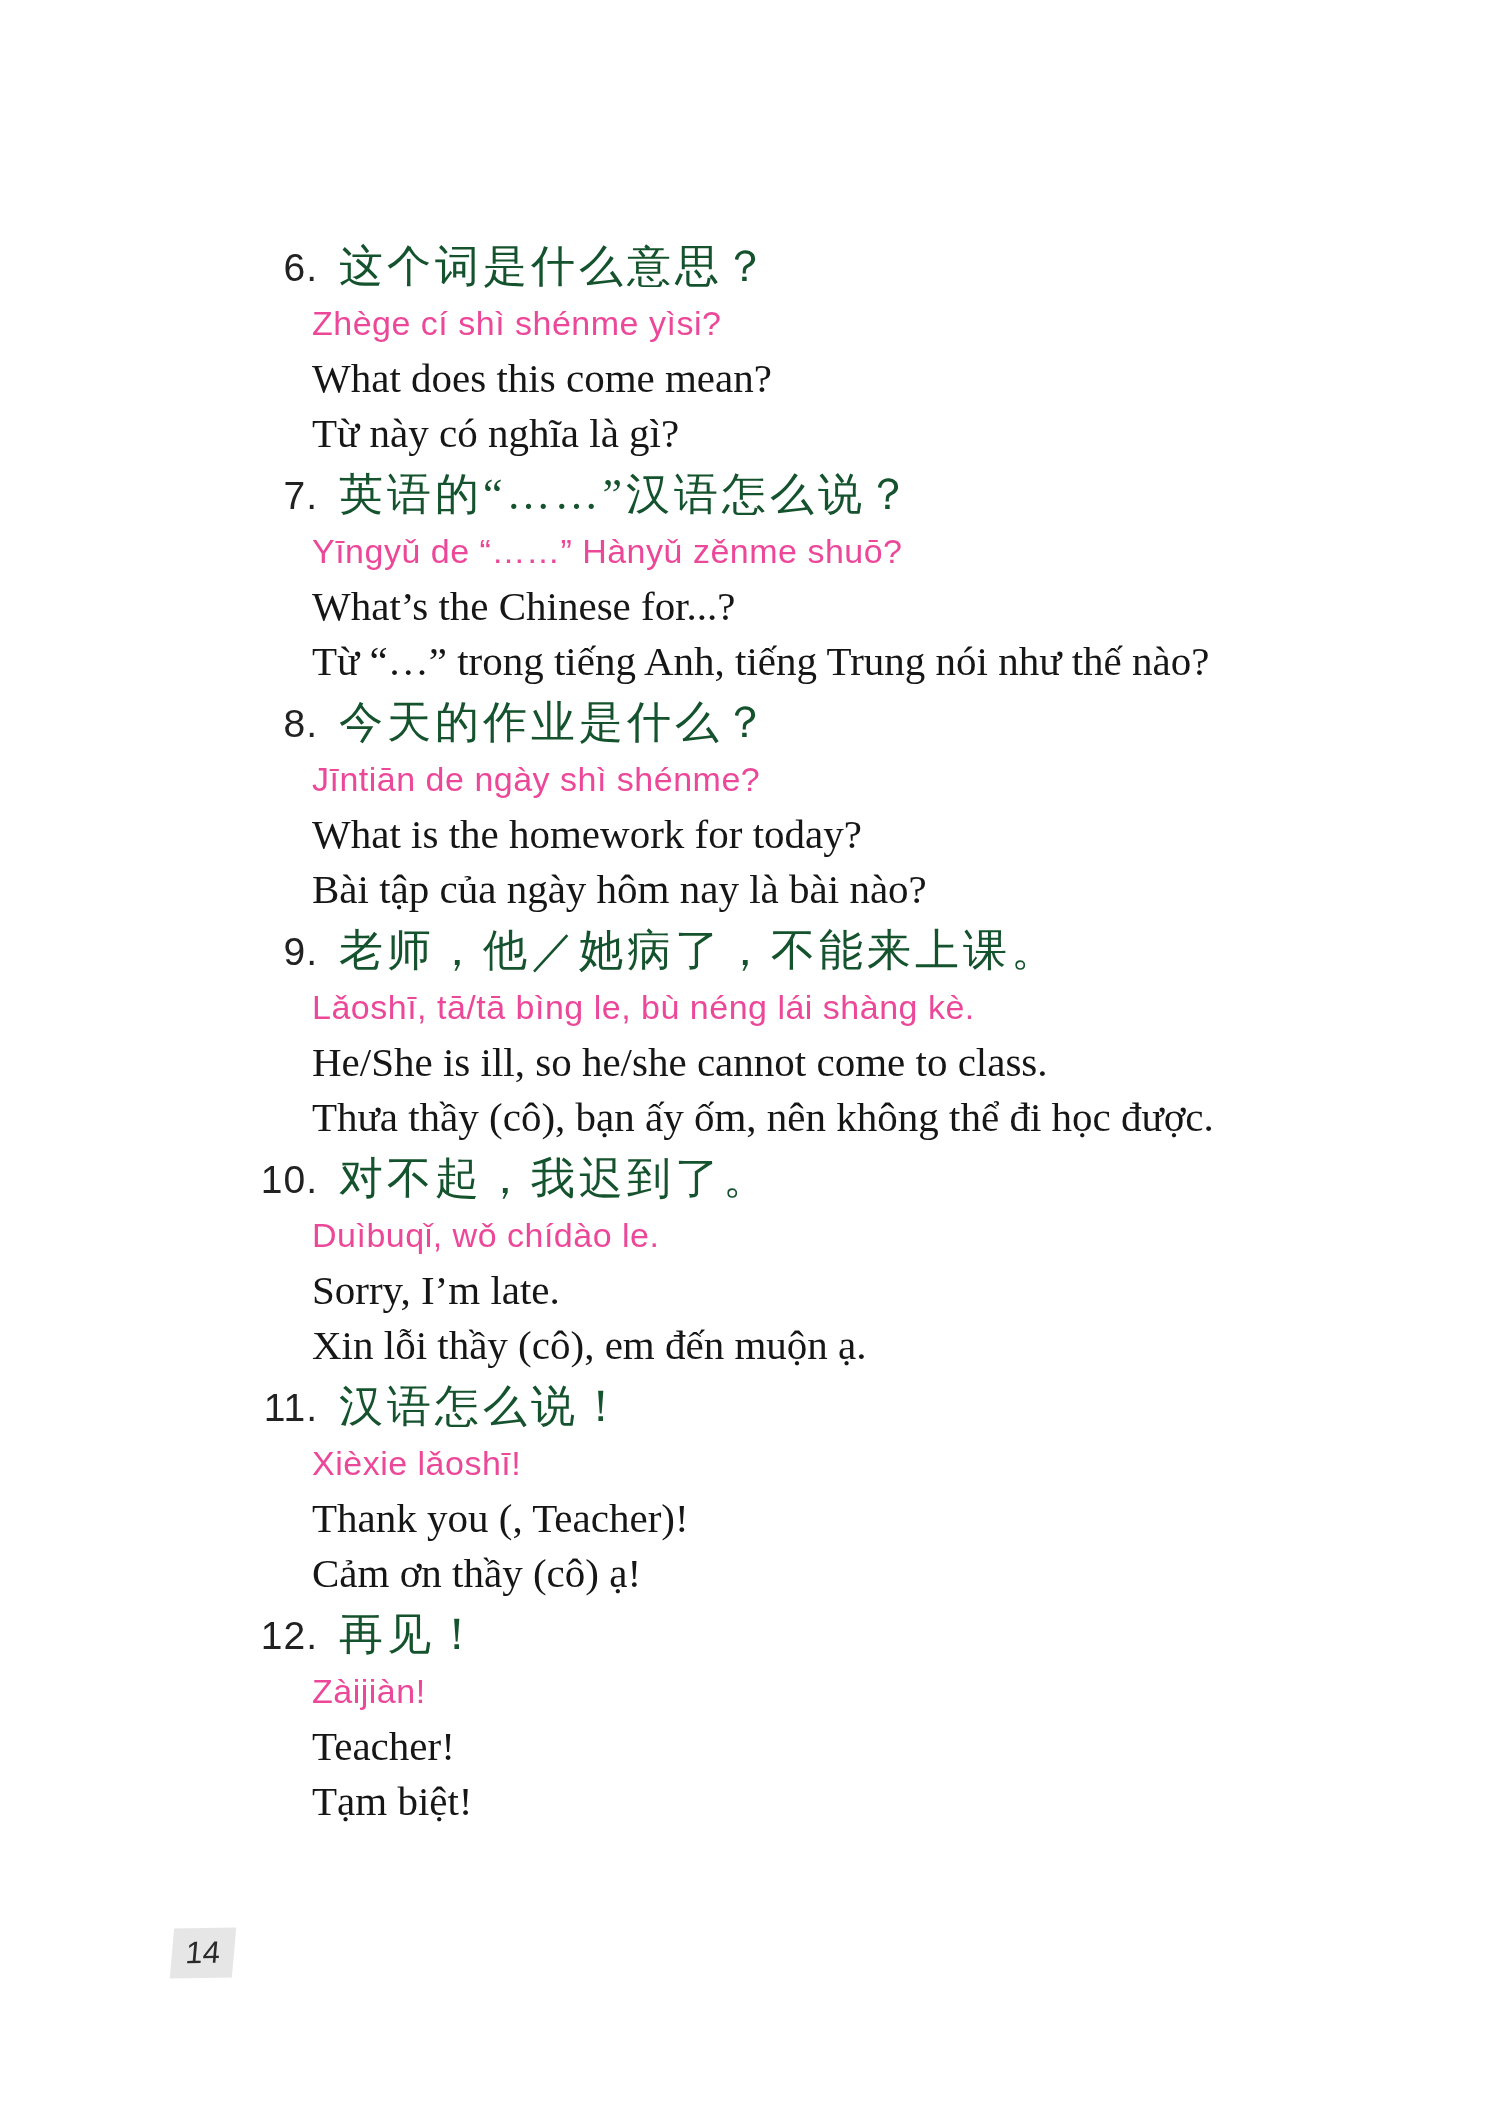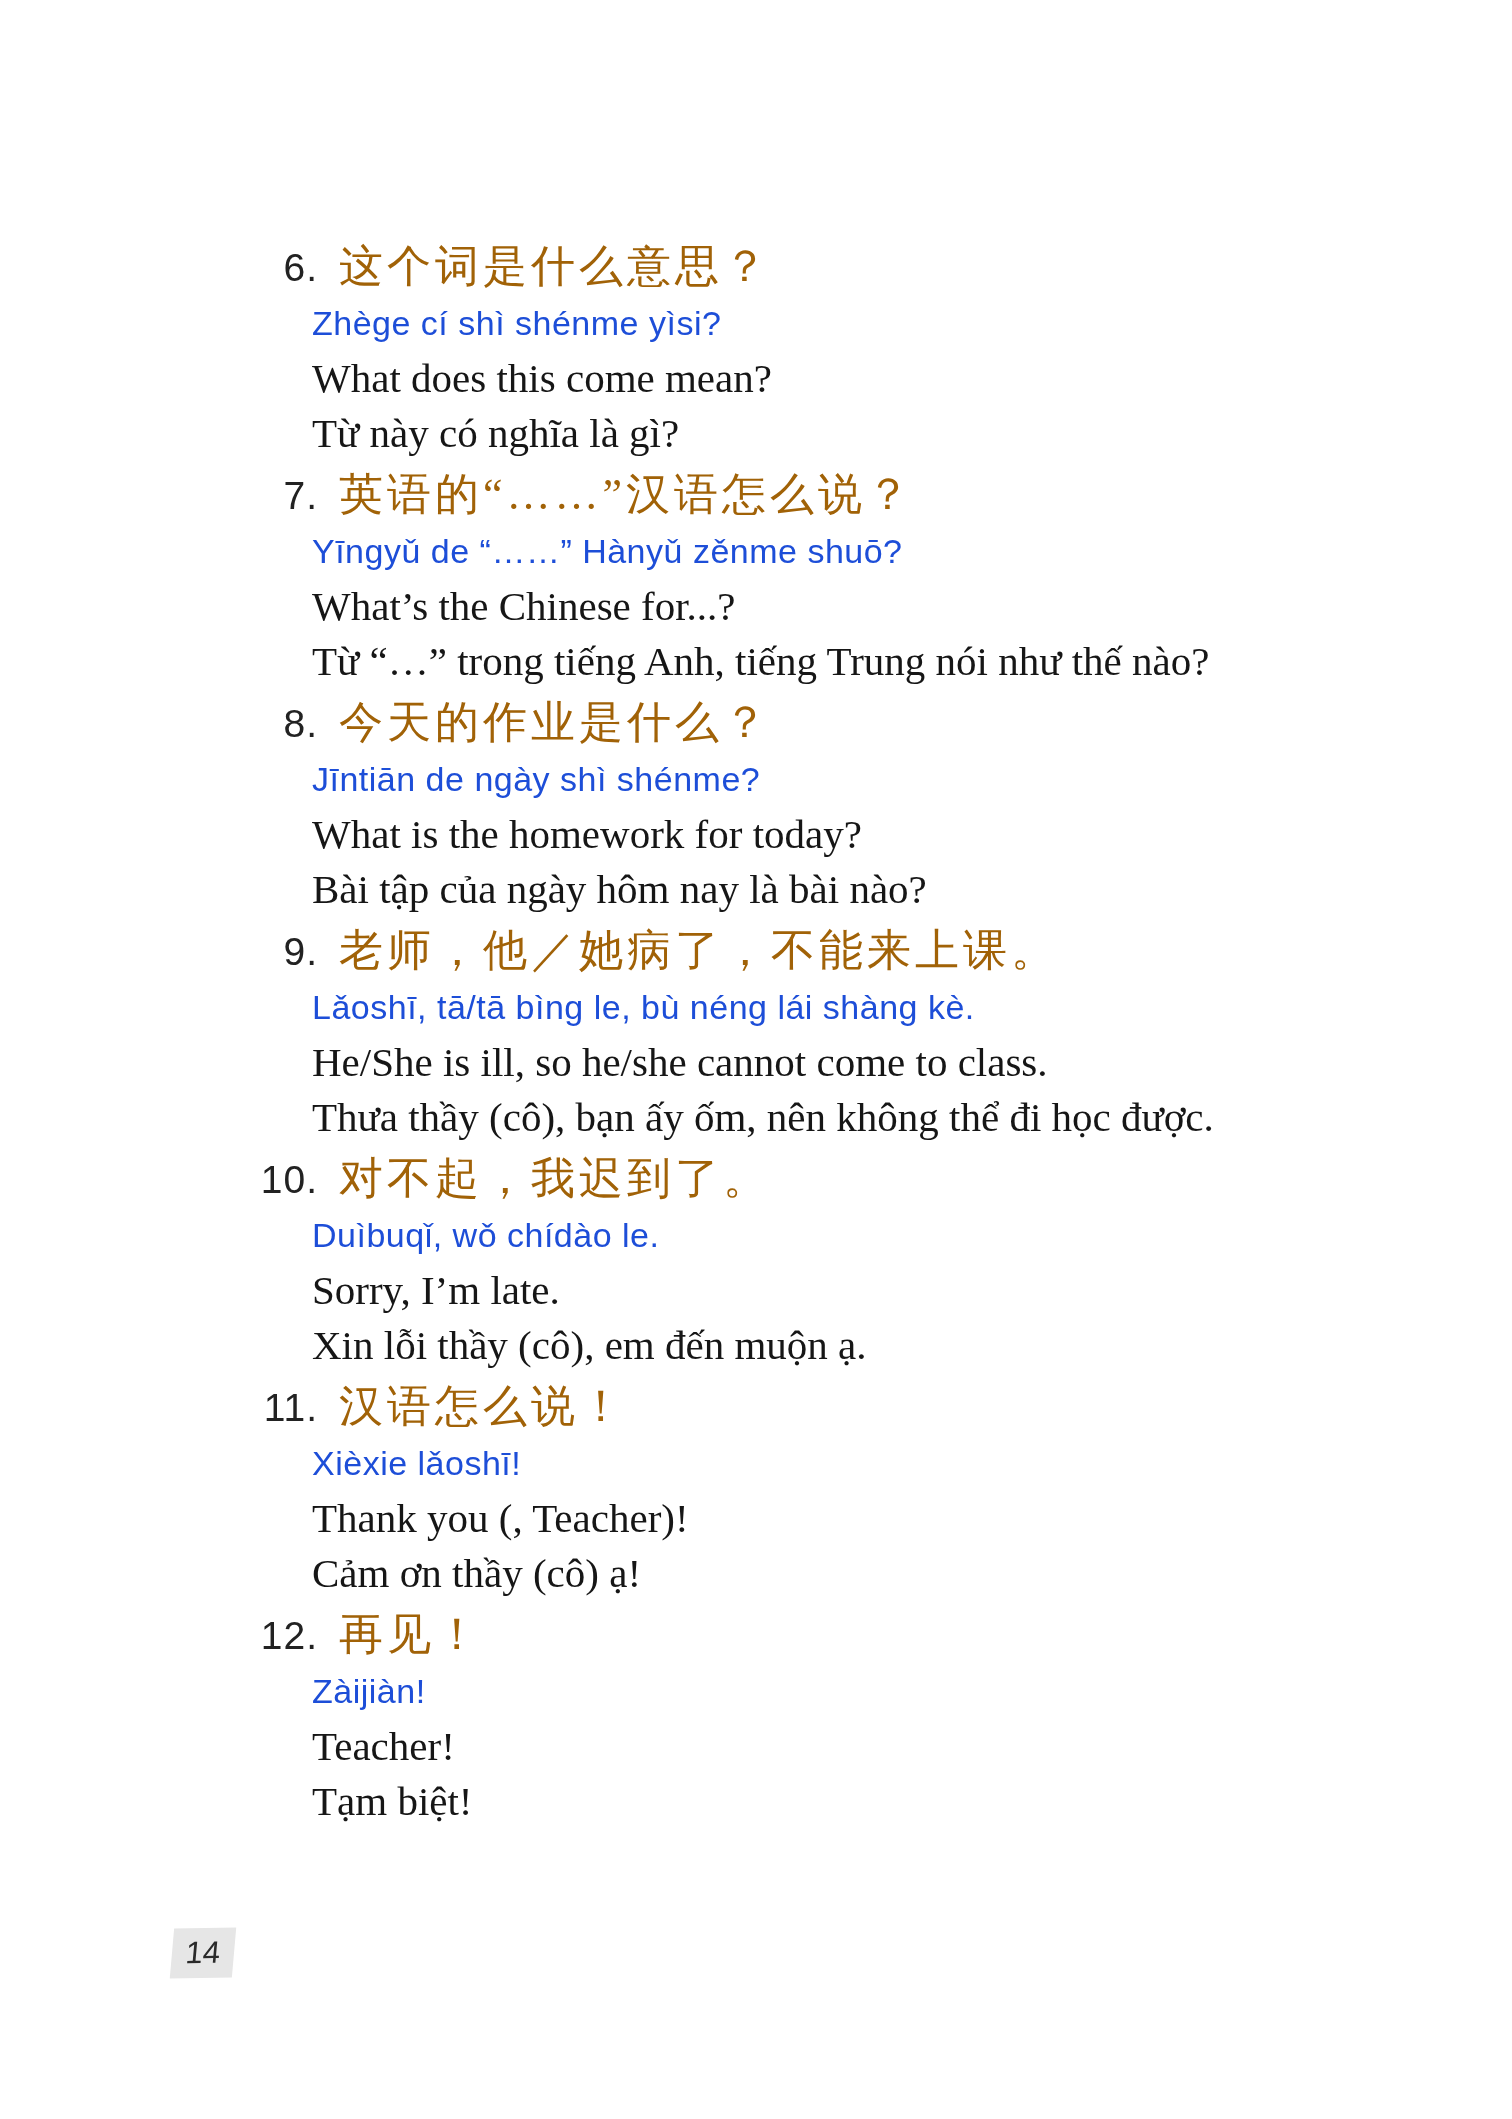--- a/index.html
+++ b/index.html
@@ -40,33 +40,33 @@
     text-align: right;
     font-family: "Liberation Sans", sans-serif;
     font-size: 39px;
     color: #222222;
     letter-spacing: 1px;
   }
   .chinese {
     margin-left: 21px;
     font-family: "Liberation Serif", serif;
     font-size: 44px;
-    color: #a16207;
+    color: #14532d;
     letter-spacing: 4px;
   }
   .line {
     height: 55px;
     line-height: 55px;
     margin-left: 312px;
     white-space: nowrap;
   }
   .pinyin {
     font-family: "Liberation Sans", sans-serif;
     font-size: 34px;
-    color: #1d4ed8;
+    color: #ec4899;
     letter-spacing: 0.5px;
   }
   .english, .vietnamese {
     font-family: "Liberation Serif", serif;
     font-size: 41px;
     color: #161616;
   }
   .page-number-box {
     position: absolute;
     left: 172px;

